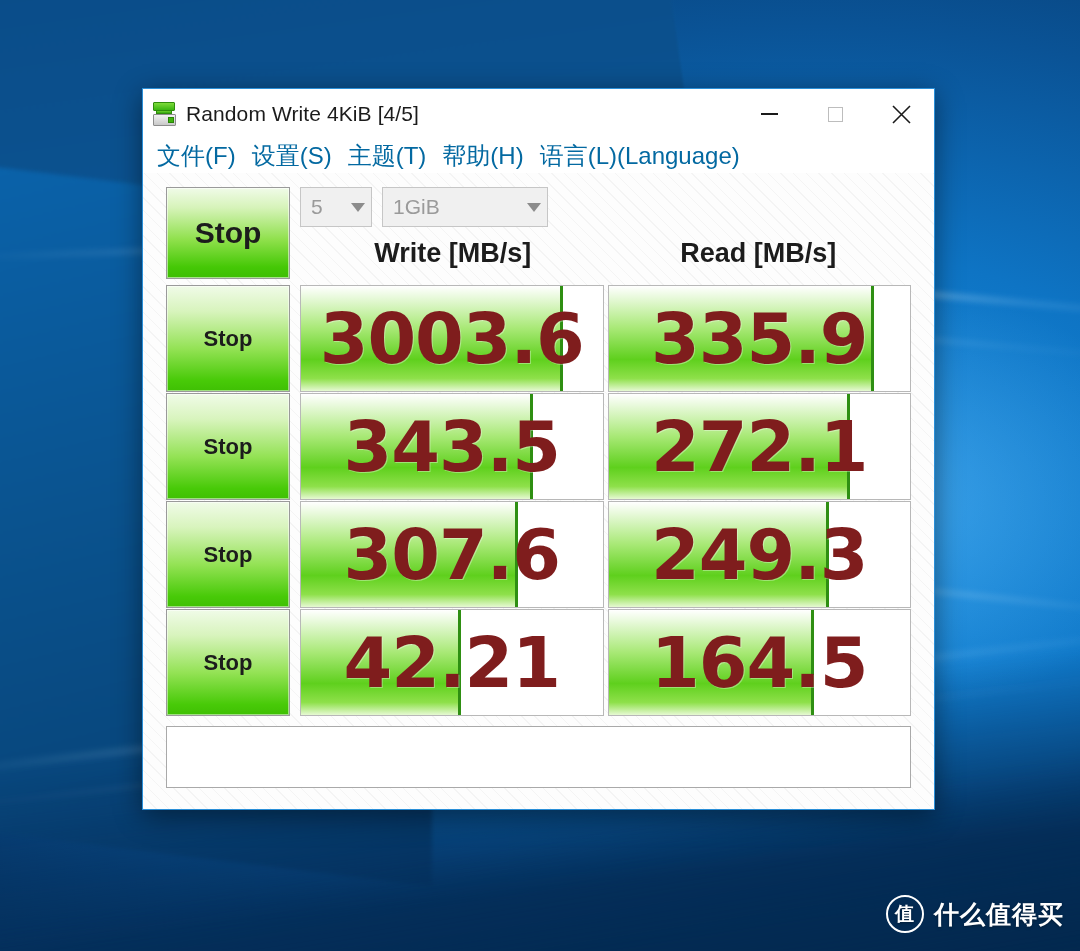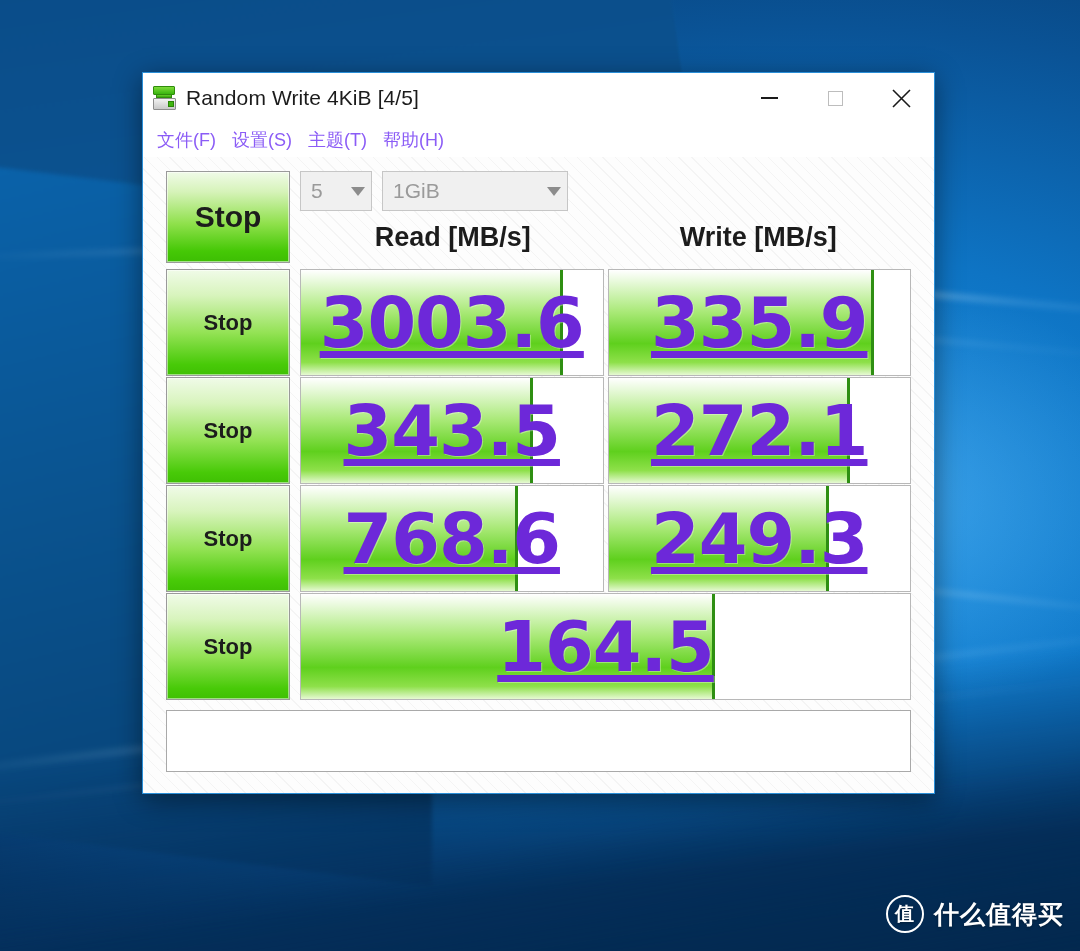--- a/index.html
+++ b/index.html
@@ -34,21 +34,21 @@
   #desktop .ray2{left:30%;top:34%;width:80%;height:3px;transform:rotate(5.0deg);opacity:.5;}
   #desktop .ray3{left:-4%;top:26%;width:46%;height:4px;transform:rotate(-2deg);opacity:.35;}
   #desktop .ray4{left:-8%;bottom:26%;width:120%;height:7px;transform:rotate(-6.6deg);opacity:.55;}
   #desktop .ray5{left:-8%;bottom:22%;width:118%;height:3px;transform:rotate(-6.3deg);opacity:.35;}
   #desktop .ray6{left:62%;top:62%;width:50%;height:4px;transform:rotate(6deg);opacity:.3;}
   #desktop .glow{position:absolute;left:55%;top:30%;width:55%;height:45%;
     background:radial-gradient(ellipse at center,rgba(130,205,255,.35) 0%,rgba(130,205,255,0) 70%);}
 
   
   #cdm{
-    position:absolute;left:142px;top:72px;width:793px;height:722px;
+    position:absolute;left:142px;top:88px;width:793px;height:722px;
     background:#ffffff;border:1px solid #2a8fd8;
     box-shadow:0 6px 26px rgba(0,0,0,.45);
     box-sizing:border-box;
   }
 
   
   .titlebar{height:50px;display:flex;align-items:center;background:#fff;position:relative;}
   .app-icon{width:26px;height:26px;margin-left:9px;margin-right:8px;position:relative;flex:none;}
   .app-icon .bar{position:absolute;left:1px;top:1px;width:22px;height:9px;
     background:linear-gradient(180deg,#7ddb3a 0%,#39b510 100%);border:1px solid #2f8c0c;box-sizing:border-box;border-radius:1px;}
@@ -59,21 +59,21 @@
   .app-icon .led{position:absolute;left:16px;top:16px;width:6px;height:6px;background:#3fb50f;border:1px solid #2a8408;box-sizing:border-box;}
   .title-text{font-size:21px;color:#1b1b1b;letter-spacing:.1px;white-space:nowrap;}
   .caption-btns{position:absolute;right:0;top:0;height:50px;display:flex;}
   .cap-btn{width:66px;height:50px;display:flex;align-items:center;justify-content:center;cursor:default;}
   .cap-min i{display:block;width:17px;height:2px;background:#1a1a1a;}
   .cap-max i{display:block;width:15px;height:15px;border:1.6px solid #bdbdbd;box-sizing:border-box;}
   .cap-close svg{display:block;}
 
   
   .menubar{height:34px;display:flex;align-items:center;padding-left:12px;background:#fff;gap:12px;}
-  .menu-item{font-size:18px;color:#8b5cf6;white-space:nowrap;cursor:default;padding:1px 2px;}
+  .menu-item{font-size:24px;color:#0369a1;white-space:nowrap;cursor:default;padding:1px 2px;}
 
   
   .cdm-body{
     position:absolute;left:0;right:0;top:84px;bottom:0;
     background-color:#fdfdfd;
     background-image:repeating-linear-gradient(45deg,
       rgba(0,0,0,0.035) 0px, rgba(0,0,0,0.035) 1px,
       rgba(0,0,0,0) 1px, rgba(0,0,0,0) 9px);
     padding:14px 23px 0 23px;box-sizing:border-box;
   }
@@ -89,21 +89,21 @@
     box-shadow:inset 0 0 0 1px rgba(255,255,255,.55);
   }
   .ctrl-right{flex:1;margin-left:10px;}
   .selects{display:flex;gap:10px;align-items:center;}
   .sel{
     height:40px;background:#f0f0f0;border:1px solid #c6c6c6;box-sizing:border-box;
     display:flex;align-items:center;justify-content:space-between;
     padding:0 6px 0 10px;color:#9a9a9a;font-size:21px;cursor:default;
   }
   .sel-count{width:72px;}
-  .sel-size{width:186px;}
+  .sel-size{width:166px;}
   .sel-drive{flex:1;}
   .chev{width:0;height:0;border-left:7px solid transparent;border-right:7px solid transparent;
         border-top:9px solid #8c8c8c;margin-left:8px;flex:none;}
 
   .col-heads{display:flex;margin-top:11px;}
   .col-head{flex:1;text-align:center;font-size:27px;font-weight:bold;color:#1c1c1c;white-space:nowrap;}
 
   
   .rows{margin-top:6px;}
   .res-row{display:flex;align-items:stretch;height:107px;margin-bottom:1px;}
@@ -121,23 +121,22 @@
   }
   .cell:last-child{margin-right:0;}
   .cell .fill{
     position:absolute;left:0;top:0;bottom:0;
     background:linear-gradient(180deg,#ffffff 0%,#eafade 10%,#a9e977 40%,#5fd01d 70%,#8ee04a 88%,#e6f9d3 100%);
     border-right:3px solid #2e8f12;box-sizing:border-box;
   }
   .cell .val{
     position:absolute;inset:0;display:flex;align-items:center;justify-content:center;
     font-family:"DejaVu Sans",sans-serif;
-    font-size:70px;font-weight:bold;color:#6d28d9;letter-spacing:-1px;
+    font-size:70px;font-weight:bold;color:#7f1d1d;letter-spacing:-1px;
     text-shadow:1px 1px 0 rgba(255,255,255,.35);
-    text-decoration:underline;
   }
 
   
   .comment{
     margin-top:10px;height:62px;background:#ffffff;border:1px solid #a9a9a9;box-sizing:border-box;
   }
 
   
   #watermark{
     position:absolute;right:16px;bottom:18px;display:flex;align-items:center;gap:10px;
@@ -191,42 +190,43 @@
           </svg>
       </div>
     </div>
   </div>
 
   <div class="menubar">
     <div class="menu-item">文件(F)</div>
     <div class="menu-item">设置(S)</div>
     <div class="menu-item">主题(T)</div>
     <div class="menu-item">帮助(H)</div>
+    <div class="menu-item">语言(L)(Language)</div>
   </div>
 
   <div class="cdm-body">
 
     <div class="ctrl-row">
       <div class="all-btn">Stop</div>
 
       <div class="ctrl-right">
         <div class="selects">
           <div class="sel sel-count">
             <span>5</span>
             <span class="chev"></span>
           </div>
           <div class="sel sel-size">
             <span>1GiB</span>
             <span class="chev"></span>
           </div>
         </div>
 
         <div class="col-heads">
+          <div class="col-head">Write [MB/s]</div>
           <div class="col-head">Read [MB/s]</div>
-          <div class="col-head">Write [MB/s]</div>
         </div>
       </div>
     </div>
 
     <div class="rows" id="result-rows">
         <div class="res-row">
           <div class="res-btn">Stop</div>
           <div class="cell">
             <div class="fill" style="width: 87%;"></div>
             <div class="val">3003.6</div>
@@ -244,29 +244,33 @@
           </div>
           <div class="cell">
             <div class="fill" style="width: 80%;"></div>
             <div class="val">272.1</div>
           </div>
         </div>
         <div class="res-row">
           <div class="res-btn">Stop</div>
           <div class="cell">
             <div class="fill" style="width: 72%;"></div>
-            <div class="val">768.6</div>
+            <div class="val">307.6</div>
           </div>
           <div class="cell">
             <div class="fill" style="width: 73%;"></div>
             <div class="val">249.3</div>
           </div>
         </div>
         <div class="res-row">
           <div class="res-btn">Stop</div>
+          <div class="cell">
+            <div class="fill" style="width: 53%;"></div>
+            <div class="val">42.21</div>
+          </div>
           <div class="cell">
             <div class="fill" style="width: 68%;"></div>
             <div class="val">164.5</div>
           </div>
         </div>
       </div>
 
     <div class="comment"></div>
   </div>
 </div>

